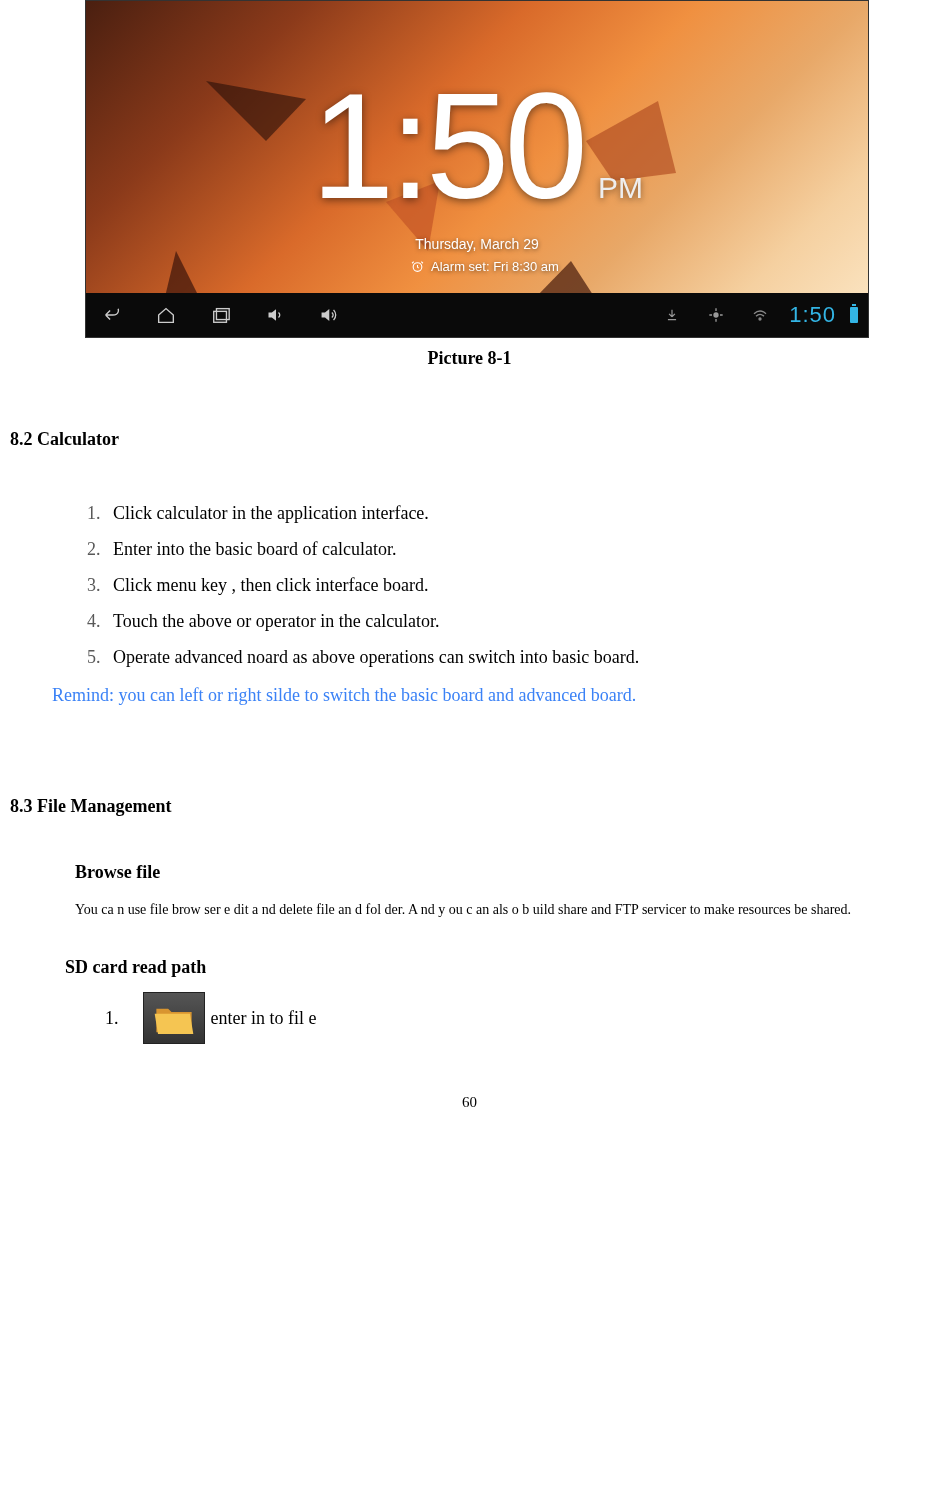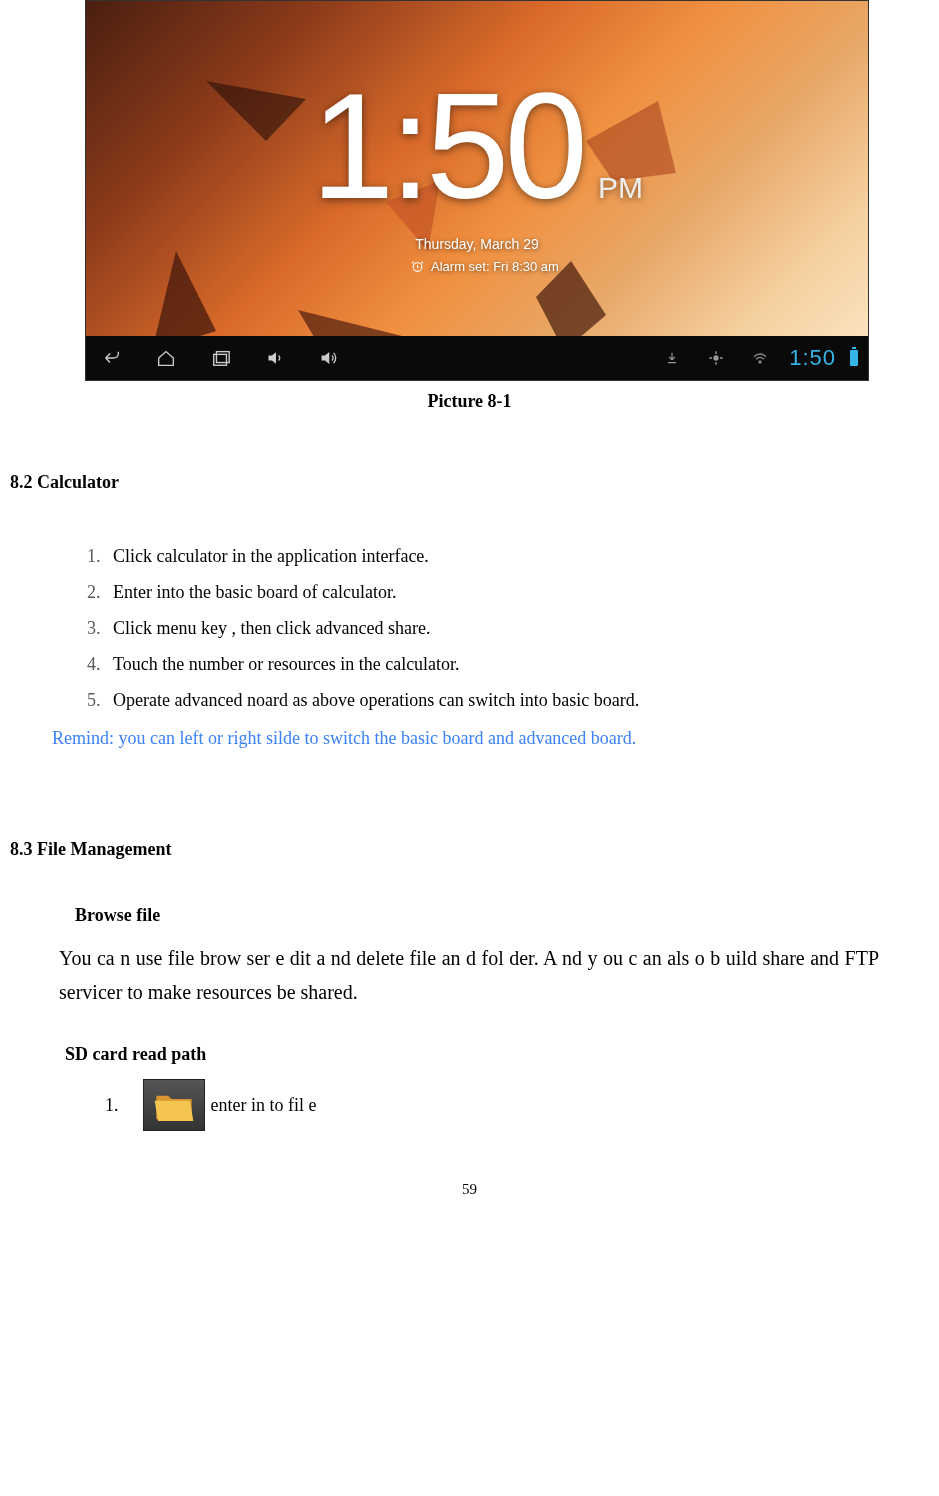--- a/index.html
+++ b/index.html
@@ -14,21 +14,21 @@
       margin: 0 auto;
       padding: 0 10px 50px 10px;
       color: #000;
     }
     .screenshot-container {
       margin: 0 60px 10px 75px;
       position: relative;
     }
     .tablet-screenshot {
       width: 100%;
-      height: 381px;
+      height: 338px;
       background: linear-gradient(135deg, #4a1f10 0%, #8b3a1a 20%, #d96a2a 40%, #f09040 55%, #e8a868 70%, #f5d0a0 85%, #fce8c8 100%);
       position: relative;
       overflow: hidden;
       border: 1px solid #333;
     }
     .shard {
       position: absolute;
       background: rgba(90, 30, 15, 0.6);
     }
     .shard1 { width: 80px; height: 100px; top: 250px; left: 50px; clip-path: polygon(50% 0%, 100% 80%, 20% 100%); background: rgba(60,20,10,0.7); }
@@ -180,22 +180,22 @@
       font-size: 18px;
       margin-left: 65px;
       margin-bottom: 15px;
     }
     .subsection-heading.tight {
       margin-left: 55px;
       margin-top: 35px;
       margin-bottom: 14px;
     }
     .body-text {
-      font-size: 20px;
-      margin-left: 49px;
+      font-size: 14px;
+      margin-left: 65px;
       margin-right: 50px;
       line-height: 1.7;
       text-align: justify;
       margin-bottom: 10px;
     }
     .file-list {
       margin-left: 95px;
     }
     .file-list-item {
       font-size: 18px;
@@ -314,22 +314,22 @@
   </div>
 </div>
 
 <div class="picture-caption">Picture 8-1</div>
 
 <div class="section-heading">8.2 Calculator</div>
 
 <ol class="numbered-list gray-num">
   <li>Click calculator in the application interface.</li>
   <li>Enter into the basic board of calculator.</li>
-  <li>Click menu key , then click advanced share.</li>
-  <li>Touch the number or resources in the calculator.</li>
+  <li>Click menu key , then click interface board.</li>
+  <li>Touch the above or operator in the calculator.</li>
   <li>Operate advanced noard as above operations can switch into basic board.</li>
 </ol>
 
 <div class="remind-text">Remind: you can left or right silde to switch the basic board and advanced board.</div>
 
 <div class="section-heading">8.3 File Management</div>
 
 <div class="subsection-heading">Browse file</div>
 
 <div class="body-text">You ca n use  file brow ser e dit a nd  delete file an d fol der. A nd y ou c an als o b uild share and FTP servicer to make resources be shared.</div>
@@ -342,13 +342,13 @@
     <span class="file-icon">
       <svg class="folder-svg" viewBox="0 0 50 42">
         <path d="M4 10 L4 38 L46 38 L46 14 L22 14 L18 10 Z" fill="#d89530"></path>
         <path d="M2 16 L44 16 L48 40 L6 40 Z" fill="#f5c552"></path>
       </svg>
     </span>
     <span> enter in to fil e</span>
   </div>
 </div>
 
-<div class="page-number">59</div>
+<div class="page-number">60</div>
 
 </body></html>

